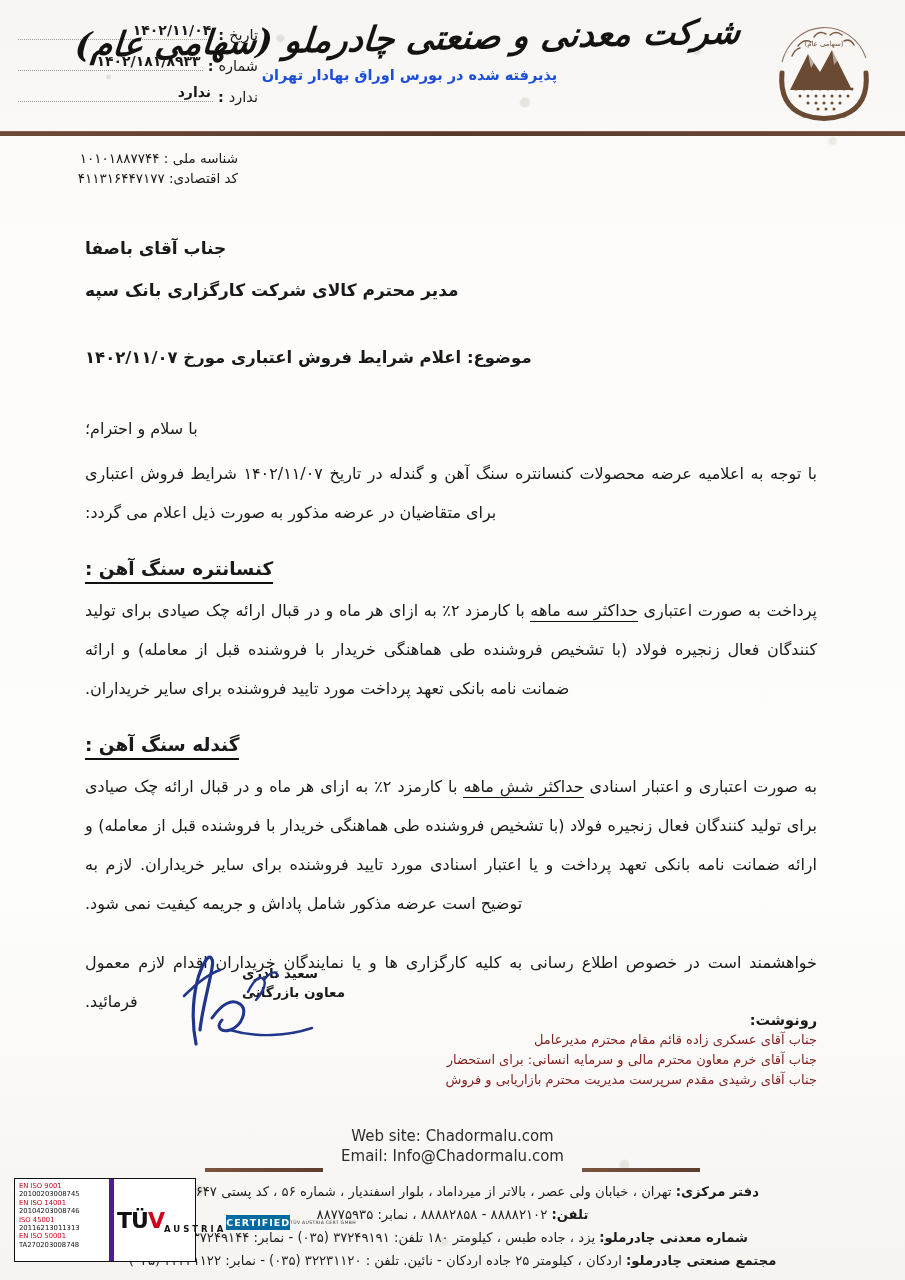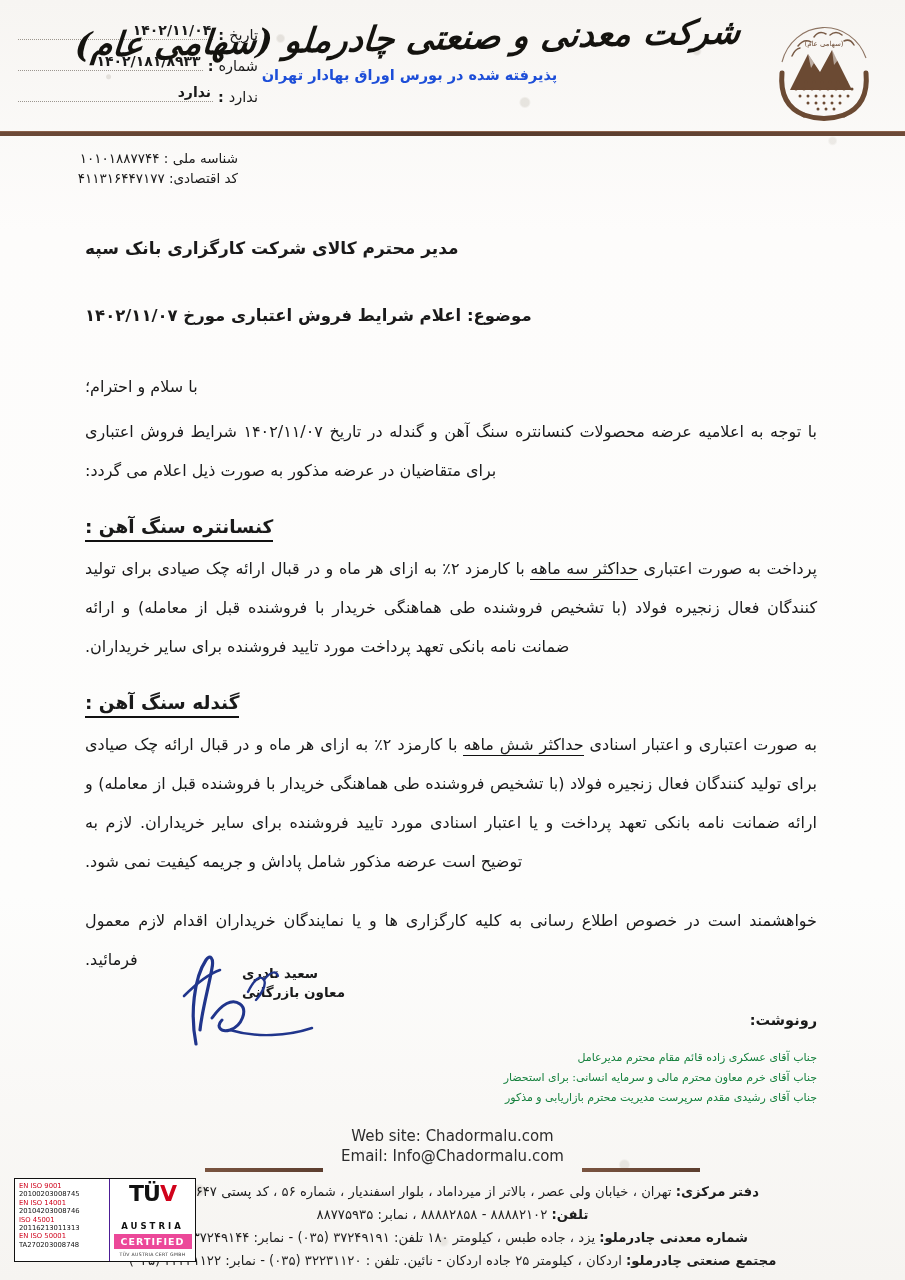--- a/index.html
+++ b/index.html
@@ -91,22 +91,22 @@
             margin-top:20px; }
 
   
   .sig-zone{ position:absolute; top:952px; left:0; width:905px; height:120px; }
   .sig-name{ position:absolute; top:12px; left:242px; width:120px; text-align:left;
              direction:rtl; font-size:13.5px; font-weight:bold; line-height:19px; }
   .sig-mark{ position:absolute; top:-8px; left:160px; width:190px; height:115px; }
 
   .cc{ position:absolute; top:1012px; right:88px; width:420px; direction:rtl;
        text-align:right; }
-  .cc-title{ font-size:14.5px; font-weight:bold; margin-bottom:20px; }
-  .cc-item{ font-size:11px; line-height:20px; color:#15803d; }
+  .cc-title{ font-size:14.5px; font-weight:bold; margin-bottom:2px; }
+  .cc-item{ font-size:13px; line-height:20px; color:#7f1d1d; }
 
   
   .web{ position:absolute; top:1126px; left:0; width:905px; text-align:center;
         direction:ltr; }
   .web div{ font-size:15px; color:#2c2c2c; line-height:20px;
             font-family:"DejaVu Sans",sans-serif; }
 
   .foot-rule{ position:absolute; top:1168px; left:0; width:905px; height:4px; }
   .foot-rule .seg{ position:absolute; top:0; height:4px;
                    background:linear-gradient(90deg,#7a5440,#5c3e2f); }
@@ -114,28 +114,28 @@
   .seg-r{ right:205px; width:118px; }
 
   .addr-lines{ position:absolute; top:1180px; right:0; width:905px; direction:rtl;
                text-align:center; }
   .addr-lines .ln{ font-size:13.2px; line-height:23px; color:#1d1d1d; white-space:nowrap; }
   .addr-lines .ln b{ font-weight:bold;margin-top:44px; }
 
   
   .tuv{ position:absolute; top:1178px; left:14px; width:182px; height:84px;
         border:1px solid #111; background:#fff; display:flex; }
-  .tuv-left{ width:86px; border-left:1px solid #4c1d95; padding:4px 3px 2px;
-             display:flex; flex-direction:column; align-items:center; direction:ltr; }
+  .tuv-left{ width:86px; border-left:5px solid #4c1d95; padding:4px 3px 2px;
+             display:flex; flex-direction:row; align-items:center; direction:ltr; }
   .tuv-logo{ font-family:"DejaVu Sans",sans-serif; font-weight:bold; font-size:22px;
              line-height:22px; letter-spacing:-1px; color:#111; }
   .tuv-logo .v{ color:#d0021b; }
   .tuv-austria{ font-size:8.5px; font-weight:bold; letter-spacing:3px; color:#111;
                 margin-top:16px; }
-  .tuv-cert{ background:#ec4899; color:#fff; font-size:9.5px; font-weight:bold;
+  .tuv-cert{ background:#0369a1; color:#fff; font-size:9.5px; font-weight:bold;
              letter-spacing:1px; width:78px; text-align:center; padding:2px 0;
              margin-top:3px; }
   .tuv-gmbh{ font-size:4.6px; color:#333; letter-spacing:.3px; margin-top:3px;
              white-space:nowrap; }
   .tuv-right{ flex:1; padding:3px 4px; direction:ltr; text-align:left; }
   .tuv-right .std{ font-size:6.8px; color:#d0021b; line-height:8.4px; white-space:nowrap; }
   .tuv-right .num{ font-size:6.8px; color:#111; line-height:8.4px; white-space:nowrap; }
 </style>
 </head>
 <body>
@@ -237,20 +237,21 @@
 
   <div class="ids">
     <div>شناسه ملی : ۱۰۱۰۱۸۸۷۷۴۴</div>
     <div>کد اقتصادی: ۴۱۱۳۱۶۴۴۷۱۷۷</div>
   </div>
 
   <div class="body">
     <div class="inner">
 
       <div class="addr">
+        <div class="l1">جناب آقای باصفا</div>
         <div class="l2">مدیر محترم کالای شرکت کارگزاری بانک سپه</div>
       </div>
 
       <div class="subject">موضوع: اعلام شرایط فروش اعتباری مورخ ۱۴۰۲/۱۱/۰۷</div>
 
       <div class="greet">با سلام و احترام؛</div>
 
       <div class="para intro">با توجه به اعلامیه عرضه محصولات کنسانتره سنگ آهن و گندله در تاریخ ۱۴۰۲/۱۱/۰۷ شرایط فروش اعتباری برای متقاضیان در عرضه مذکور به صورت ذیل اعلام می گردد:</div>
 
       <div class="sec-head">
@@ -283,21 +284,21 @@
           <path d="M104 36 C110 28, 116 26, 118 32" stroke-width="2.2"></path>
         </g>
       </svg>
     </div>
   </div>
 
   <div class="cc">
     <div class="cc-title">رونوشت:</div>
     <div class="cc-item">جناب آقای عسکری زاده قائم مقام محترم مدیرعامل</div>
     <div class="cc-item">جناب آقای خرم معاون محترم مالی و سرمایه انسانی: برای استحضار</div>
-    <div class="cc-item">جناب آقای رشیدی مقدم سرپرست مدیریت محترم بازاریابی و مذکور</div>
+    <div class="cc-item">جناب آقای رشیدی مقدم سرپرست مدیریت محترم بازاریابی و فروش</div>
   </div>
 
   <div class="web">
     <div>Web site: Chadormalu.com</div>
     <div>Email: Info@Chadormalu.com</div>
   </div>
 
   <div class="foot-rule">
     <div class="seg seg-l"></div>
     <div class="seg seg-r"></div>

